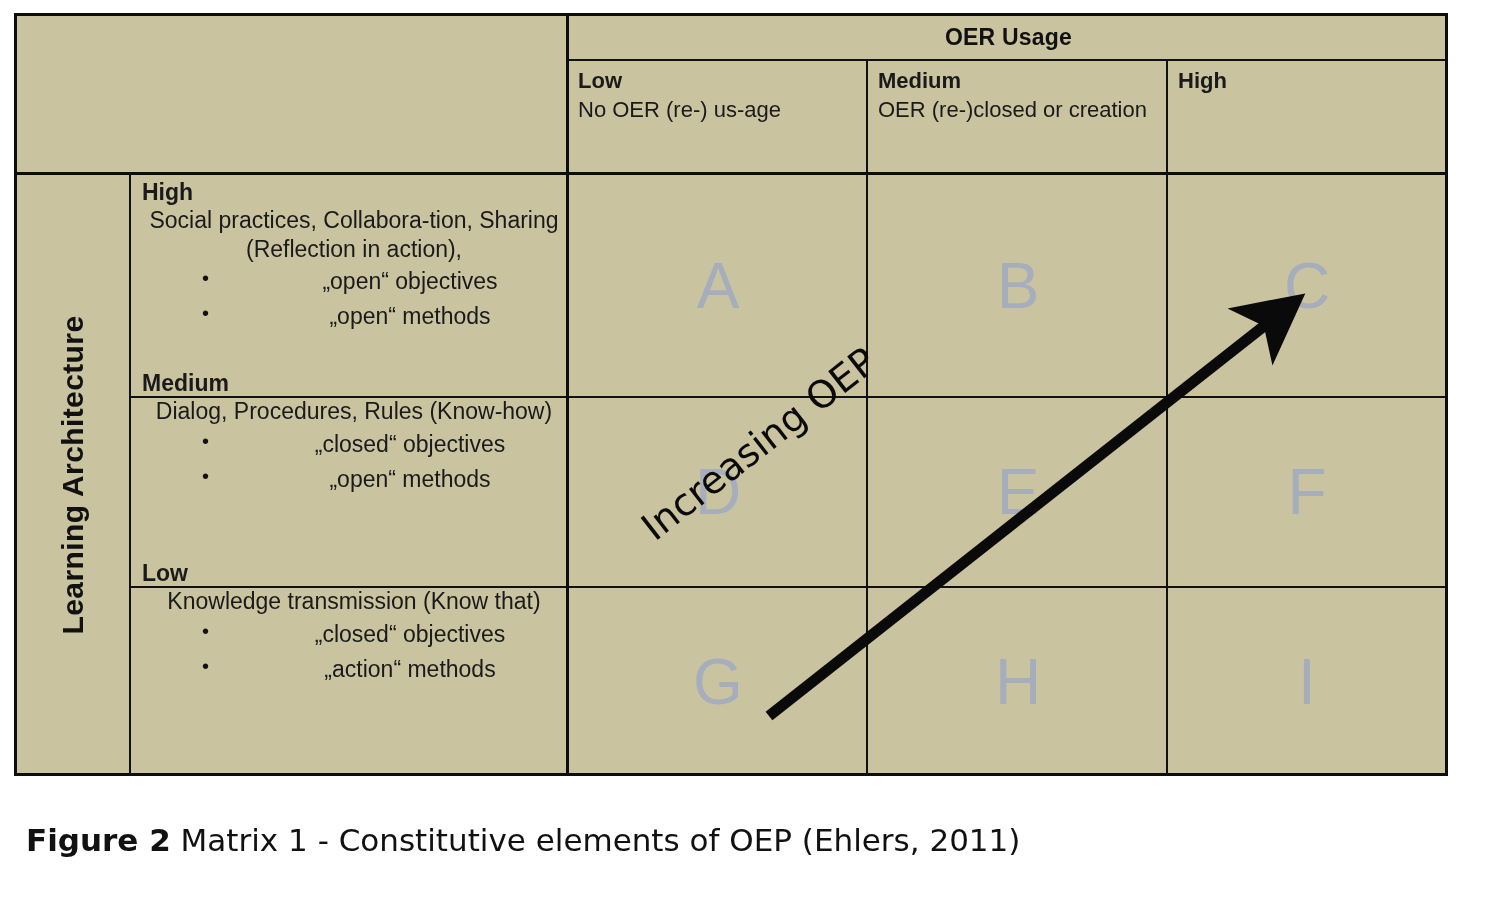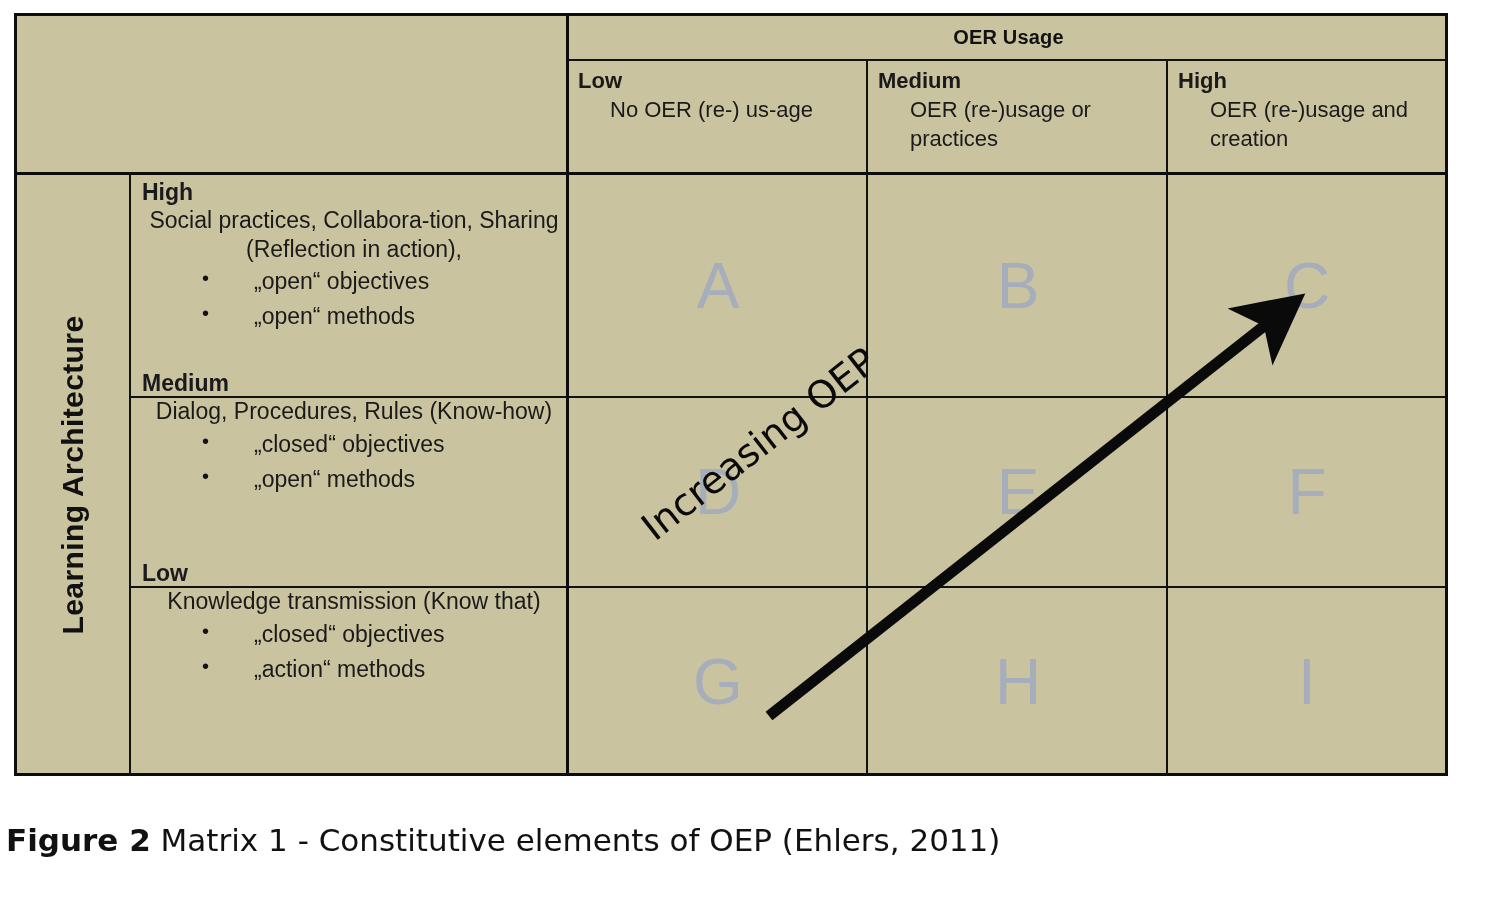--- a/index.html
+++ b/index.html
@@ -25,49 +25,49 @@
   
   .vrule{position:absolute;background:#111;width:2px;}
   .hrule{position:absolute;background:#111;height:2px;}
   .vrule.thick{width:3px;background:#0d0d0d;}
   .hrule.thick{height:3px;background:#0d0d0d;}
 
   
   #oer-usage-title{
     position:absolute;left:552px;top:0px;width:879px;height:43px;
     display:flex;align-items:center;justify-content:center;
-    font-weight:bold;font-size:20px;color:#111;letter-spacing:.2px;
+    font-weight:bold;font-size:23px;color:#111;letter-spacing:.2px;
   }
   .col-head{
     position:absolute;top:46px;height:110px;
     padding:4px 0 0 9px;box-sizing:border-box;
     font-size:22px;line-height:1.32;color:#1a1a1a;
   }
   .col-head .lvl{font-weight:bold;display:block;}
-  .col-head .desc{display:block;margin-left:32px;}
+  .col-head .desc{display:block;}
 
   
   #row-axis-label{
     position:absolute;left:0px;top:157px;width:111px;height:603px;
     display:flex;align-items:center;justify-content:center;
   }
   #row-axis-label span{
     transform:rotate(-90deg);white-space:nowrap;
     font-weight:bold;font-size:30px;color:#111;letter-spacing:.4px;
   }
 
   
   .row-desc{
     position:absolute;left:114px;width:435px;
     padding:3px 0 0 11px;box-sizing:border-box;
     font-size:23px;line-height:1.23;color:#1a1a1a;
   }
   .row-desc .lvl{font-weight:bold;display:block;}
   .row-desc .summary{display:block;text-align:center;}
-  .row-desc ul{margin:1px 0 0 0;padding:0 0 0 60px;list-style:none;}
+  .row-desc ul{margin:1px 0 0 0;padding:0 0 0 60px;list-style:none;text-align:center;}
   .row-desc li{position:relative;padding-left:52px;line-height:1.55;}
   .row-desc li::before{
     content:"\2022";position:absolute;left:0;top:-1px;font-size:20px;color:#111;
   }
 
   
   .matrix-letter{
     position:absolute;
     display:flex;align-items:center;justify-content:center;
     font-size:64px;font-weight:normal;color:#a6aebc;
@@ -78,46 +78,45 @@
   #arrow-layer{position:absolute;left:0;top:0;width:1434px;height:763px;pointer-events:none;}
   #increasing-oep-label{
     position:absolute;left:742px;top:428px;
     transform:translate(-50%,-50%) rotate(-38deg);
     font-size:38px;color:#0a0a0a;white-space:nowrap;
     font-family:"DejaVu Sans",sans-serif;
   }
 
   
   #figure-caption{
-    position:absolute;left:6px;top:822px;width:1400px;
+    position:absolute;left:26px;top:822px;width:1400px;
     font-size:31px;color:#111;font-family:"DejaVu Sans",sans-serif;
   }
   #figure-caption .cap-label{font-weight:bold;}
 </style>
 </head>
 <body>
 
 <div id="matrix-figure">
   <div id="matrix-inner">
 
     <div id="oer-usage-title">OER Usage</div>
 
     <div class="col-head" style="left:552px;width:298px;">
       <span class="lvl">Low</span>
       <span class="desc">No OER (re-) us-age</span>
     </div>
 
     <div class="col-head" style="left:852px;width:298px;">
       <span class="lvl">Medium</span>
-      <span class="desc">OER (re-)usage  or practices</span>
+      <span class="desc">OER (re-)closed  or creation</span>
     </div>
 
     <div class="col-head" style="left:1152px;width:280px;">
       <span class="lvl">High</span>
-      <span class="desc">OER (re-)usage and creation</span>
     </div>
 
     <div id="row-axis-label">
       <span>Learning Architecture</span>
     </div>
 
     <div class="row-desc" style="top:159px;height:221px;">
       <span class="lvl">High</span>
       <span class="summary">Social practices, Collabora-tion, Sharing (Reflection in action),</span>
       <ul>

